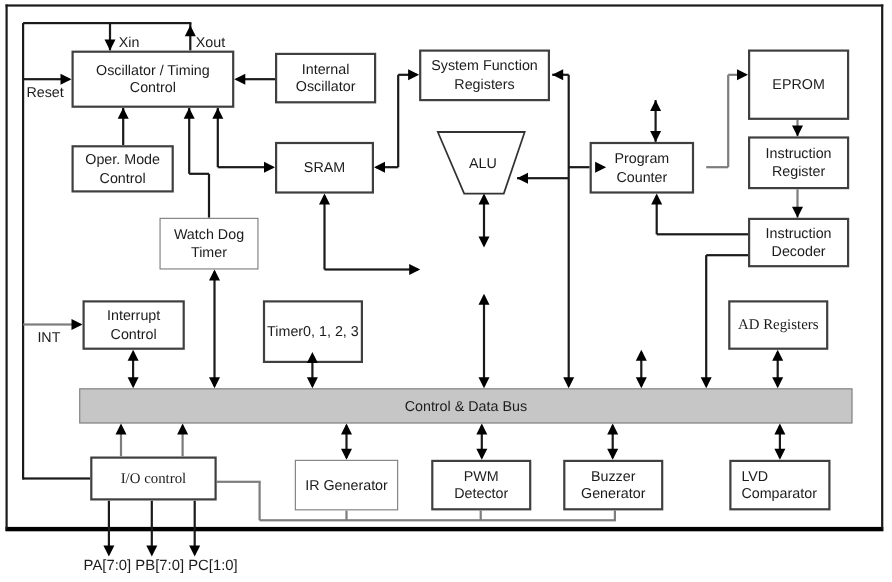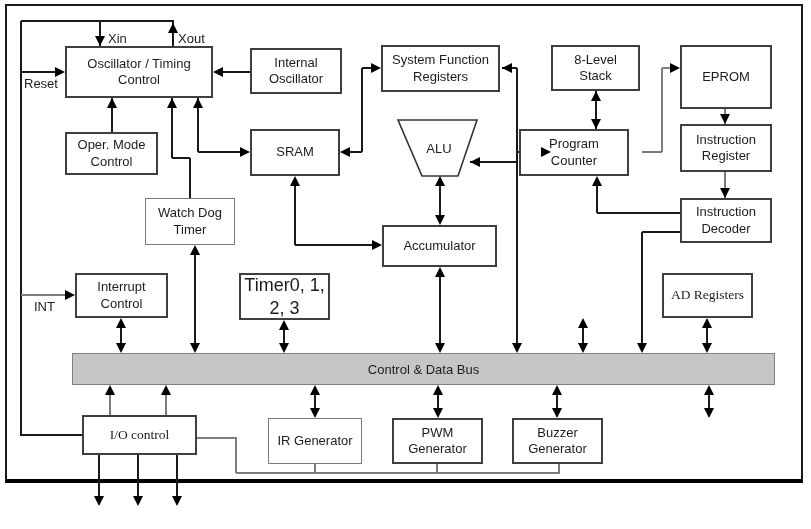--- a/index.html
+++ b/index.html
@@ -98,88 +98,86 @@
 Control</span>
       </div>
     <div class="block" style="left:381px;top:45px;width:119px;height:47px">
         <span>System Function
 Registers</span>
       </div>
     <div class="block" style="left:250px;top:48px;width:92px;height:46px">
         <span>Internal
 Oscillator</span>
       </div>
-    <div class="block" style="left:551px;top:45px;width:89px;height:46px">
-        <span>8-Level
-Stack</span>
-      </div>
     <div class="block" style="left:680px;top:45px;width:92px;height:64px">
         <span>EPROM</span>
       </div>
     <div class="block" style="left:250px;top:129px;width:90px;height:47px">
         <span>SRAM</span>
       </div>
-    <div class="block" style="left:519px;top:129px;width:110px;height:47px">
+    <div class="block" style="left:536px;top:129px;width:95px;height:47px">
         <span>Program
 Counter</span>
       </div>
     <div class="block" style="left:680px;top:124px;width:92px;height:48px">
         <span>Instruction
 Register</span>
       </div>
     <div class="block gray" style="left:145px;top:198px;width:90px;height:47px">
         <span>Watch Dog
 Timer</span>
       </div>
-    <div class="block" style="left:382px;top:225px;width:115px;height:42px">
-        <span>Accumulator</span>
-      </div>
     <div class="block" style="left:680px;top:198px;width:92px;height:45px">
         <span>Instruction
 Decoder</span>
       </div>
     <div class="block" style="left:75px;top:273px;width:93px;height:45px">
         <span>Interrupt
 Control</span>
       </div>
-    <div class="block" style="left:239px;top:273px;width:91px;height:47px;font-size:18px">
+    <div class="block" style="left:239px;top:273px;width:91px;height:57px;font-size:13px">
         <span>Timer0, 1, 2, 3</span>
       </div>
     <div class="block serif" style="left:662px;top:273px;width:91px;height:45px">
         <span>AD Registers</span>
       </div>
     <div class="block serif" style="left:82px;top:415px;width:115px;height:40px">
         <span>I/O control</span>
       </div>
     <div class="block gray" style="left:268px;top:418px;width:94px;height:46px">
         <span>IR Generator</span>
       </div>
     <div class="block" style="left:392px;top:418px;width:91px;height:46px">
         <span>PWM
-Generator</span>
+Detector</span>
       </div>
     <div class="block" style="left:512px;top:418px;width:91px;height:46px">
         <span>Buzzer
 Generator</span>
+      </div>
+    <div class="block leftal" style="left:663px;top:418px;width:92px;height:46px">
+        <span>LVD
+Comparator</span>
       </div>
 
     <svg style="left:395px;top:116px" width="88" height="64" viewBox="0 0 88 64">
       <polygon points="3,4 82,4 63,60 27,60" fill="#ffffff" stroke="#333333" stroke-width="1.6"></polygon>
       <text x="44" y="37" text-anchor="middle" font-size="13" fill="#1c1c1c">ALU</text>
     </svg>
   </div>
 
   <div class="bus" id="busbar" style="left: 72px; top: 353px; width: 703px; height: 32px; background: rgb(198, 198, 198);">
     <span>Control &amp; Data Bus</span>
   </div>
 
   <div class="flabel" style="left:108px;top:31px">Xin</div>
   <div class="flabel" style="left:178px;top:31px">Xout</div>
   <div class="flabel" style="left:24px;top:76px">Reset</div>
   <div class="flabel" style="left:34px;top:299px">INT</div>
+  <div class="flabel" style="left:76px;top:506px;font-size:13.5px">PA[7:0] PB[7:0] PC[1:0]</div>
 
   <div id="arrows">
       <div class="ar" style="left: 95px; top: 36px; border-left: 5px solid transparent; border-right: 5px solid transparent; border-top: 10px solid rgb(0, 0, 0);"></div>
       <div class="ar" style="left: 168px; top: 23px; border-left: 5px solid transparent; border-right: 5px solid transparent; border-bottom: 10px solid rgb(0, 0, 0);"></div>
       <div class="ar" style="left: 55px; top: 67px; border-top: 5px solid transparent; border-bottom: 5px solid transparent; border-left: 10px solid rgb(0, 0, 0);"></div>
       <div class="ar" style="left: 65px; top: 290px; border-top: 5px solid transparent; border-bottom: 5px solid transparent; border-left: 10px solid rgb(0, 0, 0);"></div>
       <div class="ar" style="left: 107px; top: 98px; border-left: 5px solid transparent; border-right: 5px solid transparent; border-bottom: 10px solid rgb(0, 0, 0);"></div>
       <div class="ar" style="left: 167px; top: 98px; border-left: 5px solid transparent; border-right: 5px solid transparent; border-bottom: 10px solid rgb(0, 0, 0);"></div>
       <div class="ar" style="left: 193px; top: 98px; border-left: 5px solid transparent; border-right: 5px solid transparent; border-bottom: 10px solid rgb(0, 0, 0);"></div>
       <div class="ar" style="left: 240px; top: 147px; border-top: 5px solid transparent; border-bottom: 5px solid transparent; border-left: 10px solid rgb(0, 0, 0);"></div>

